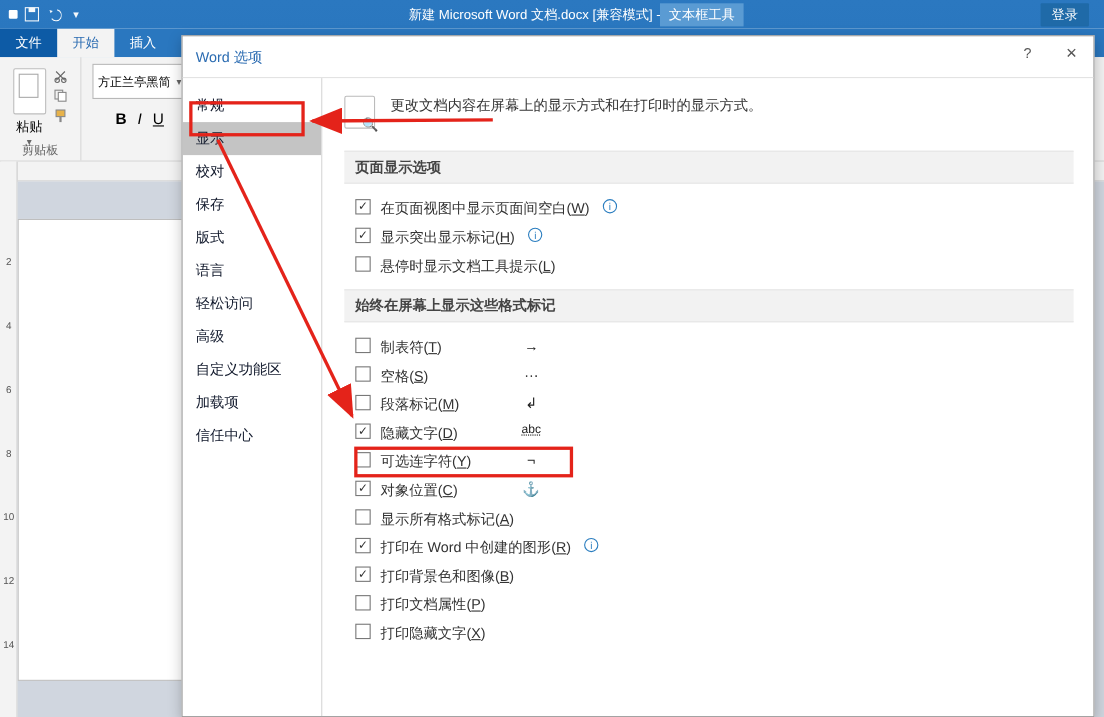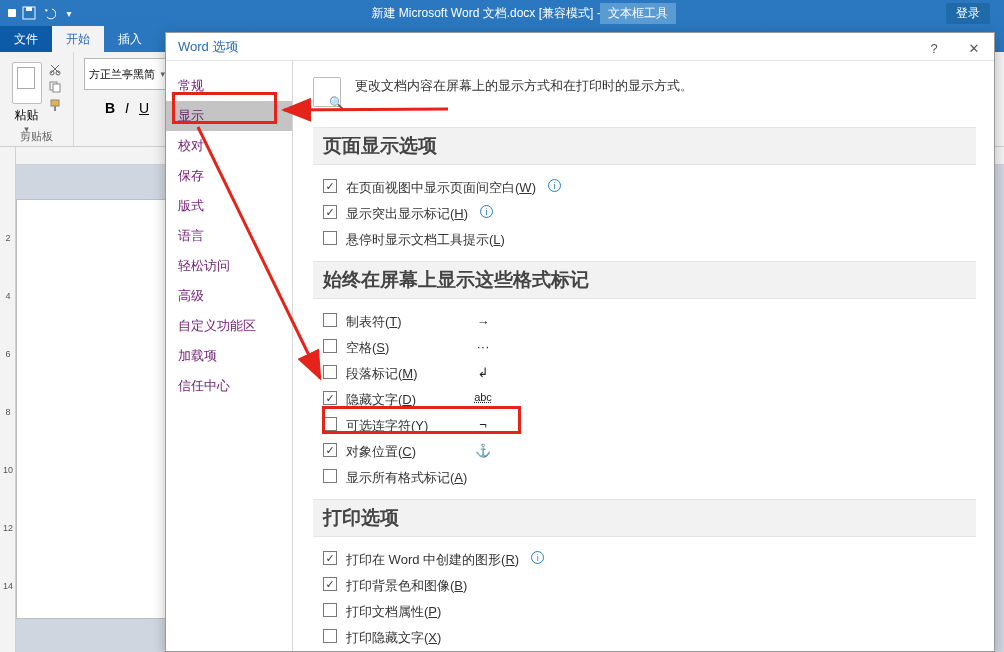--- a/index.html
+++ b/index.html
@@ -29,33 +29,33 @@
     .fontgrp { padding:6px 10px 2px; }
     .fontsel { width:86px; height:32px; border:1px solid #b8b8b8; background:#fff; font-size:11px; padding:0 4px; display:flex; align-items:center; justify-content:space-between; }
     .biu { display:flex; gap:10px; margin-top:10px; font-size:14px; font-family:"Times New Roman",serif; }
     .rulercorner { width:16px; height:18px; background:#f3f3f3; border:1px solid #c8c8c8; border-top:none; display:flex; align-items:center; justify-content:center; font-size:10px; color:#666; }
     .ruler { position:absolute; left:0; top:147px; width:16px; bottom:0; background:#f3f3f3; border-right:1px solid #d0d0d0; }
     .ruler .tick { position:absolute; left:2px; width:12px; text-align:center; font-size:9px; color:#555; }
     .docarea { position:absolute; left:16px; top:165px; right:0; bottom:0; background:#d0d6df; }
     .page { position:absolute; left:0; top:34px; width:180px; height:420px; background:#fff; border:1px solid #bebebe; }
     
     .dialog { position:absolute; left:165px; top:32px; right:9px; bottom:0; background:#fff; border:1px solid #9a9a9a; box-shadow:0 4px 12px rgba(0,0,0,0.25); z-index:100; display:flex; flex-direction:column; }
-    .dlg-title { height:28px; display:flex; align-items:center; padding:0 12px; border-bottom:1px solid #e3e3e3; font-size:13px; color:#2a6bb1; font-weight:400; }
+    .dlg-title { height:38px; display:flex; align-items:center; padding:0 12px; border-bottom:1px solid #e3e3e3; font-size:13px; color:#2a6bb1; font-weight:400; }
     .dlg-ctrl { position:absolute; right:0; top:0; display:flex; }
     .dlg-ctrl div { width:40px; height:30px; display:flex; align-items:center; justify-content:center; color:#555; cursor:pointer; font-size:13px; }
     .dlg-body { flex:1; display:flex; overflow:hidden; }
     .navcol { width:127px; border-right:1px solid #d6d6d6; padding-top:10px; overflow:hidden; }
-    .navitem { padding:6px 12px; font-size:13px; color:#701a75; cursor:pointer; }
+    .navitem { padding:6px 12px; font-size:13px; color:#0f172a; cursor:pointer; }
     .navitem.sel { background:#c4c4c4; }
     .content { flex:1; padding:16px 18px 0 20px; overflow-y:auto; font-size:13px; color:#333; }
     .content::-webkit-scrollbar{width:14px;} .content::-webkit-scrollbar-thumb{background:#c1c1c1;border-radius:2px;} .content::-webkit-scrollbar-track{background:#f0f0f0;}
     .desc { display:flex; align-items:flex-start; gap:14px; margin-bottom:20px; }
     .desc .dicon { width:28px; height:30px; border:1px solid #bbb; border-radius:2px; position:relative; flex-shrink:0; }
     .desc .dicon::after { content:"🔍"; position:absolute; bottom:-4px; right:-4px; font-size:12px; }
-    .sect { background:#f2f2f2; padding:5px 10px; font-weight:bold; font-size:19px; color:#444; margin:8px 0 10px; border-top:1px solid #e5e5e5; border-bottom:1px solid #e5e5e5; }
+    .sect { background:#f2f2f2; padding:5px 10px; font-weight:bold; font-size:13px; color:#444; margin:8px 0 10px; border-top:1px solid #e5e5e5; border-bottom:1px solid #e5e5e5; }
     .opt { display:flex; gap:9px; padding:4px 0 4px 10px; font-size:13px; color:#333; position:relative; }
     .opt .cb { width:14px; height:14px; border:1px solid #787878; background:#fff; display:flex; align-items:center; justify-content:center; flex-shrink:0; }
     .opt .cb.checked::after { content:"✓"; font-size:11px; color:#333; line-height:1; }
     .opt .uline { text-decoration:underline; }
     .opt .info { display:inline-flex; width:13px; height:13px; border:1px solid #2a7dbf; border-radius:50%; font-size:9px; color:#2a7dbf; align-items:center; justify-content:center; margin-left:3px; }
     .opt .sym { position:absolute; left:160px; width:20px; text-align:center; font-family:"Segoe UI Symbol",sans-serif; color:#222; }
     
     .hl { position:absolute; border:3px solid #e4231a; z-index:300; pointer-events:none; }
     .arrow-svg { position:absolute; z-index:305; pointer-events:none; }
     .ribbon-row { display:flex; }
@@ -225,21 +225,20 @@
           <div class="opt">
             <span class="cb checked"></span>
             <span>对象位置(<span class="uline">C</span>)</span>
             <span class="sym">⚓</span>
           </div>
           <div class="opt">
             <span class="cb"></span>
             <span>显示所有格式标记(<span class="uline">A</span>)</span>
           </div>
         </div>
-      <div class="sect">打印选项</div>
       <div id="opts-print">
           <div class="opt">
             <span class="cb checked"></span>
             <span>打印在 Word 中创建的图形(<span class="uline">R</span>)</span>
             <span class="info">i</span>
           </div>
           <div class="opt">
             <span class="cb checked"></span>
             <span>打印背景色和图像(<span class="uline">B</span>)</span>
           </div>

